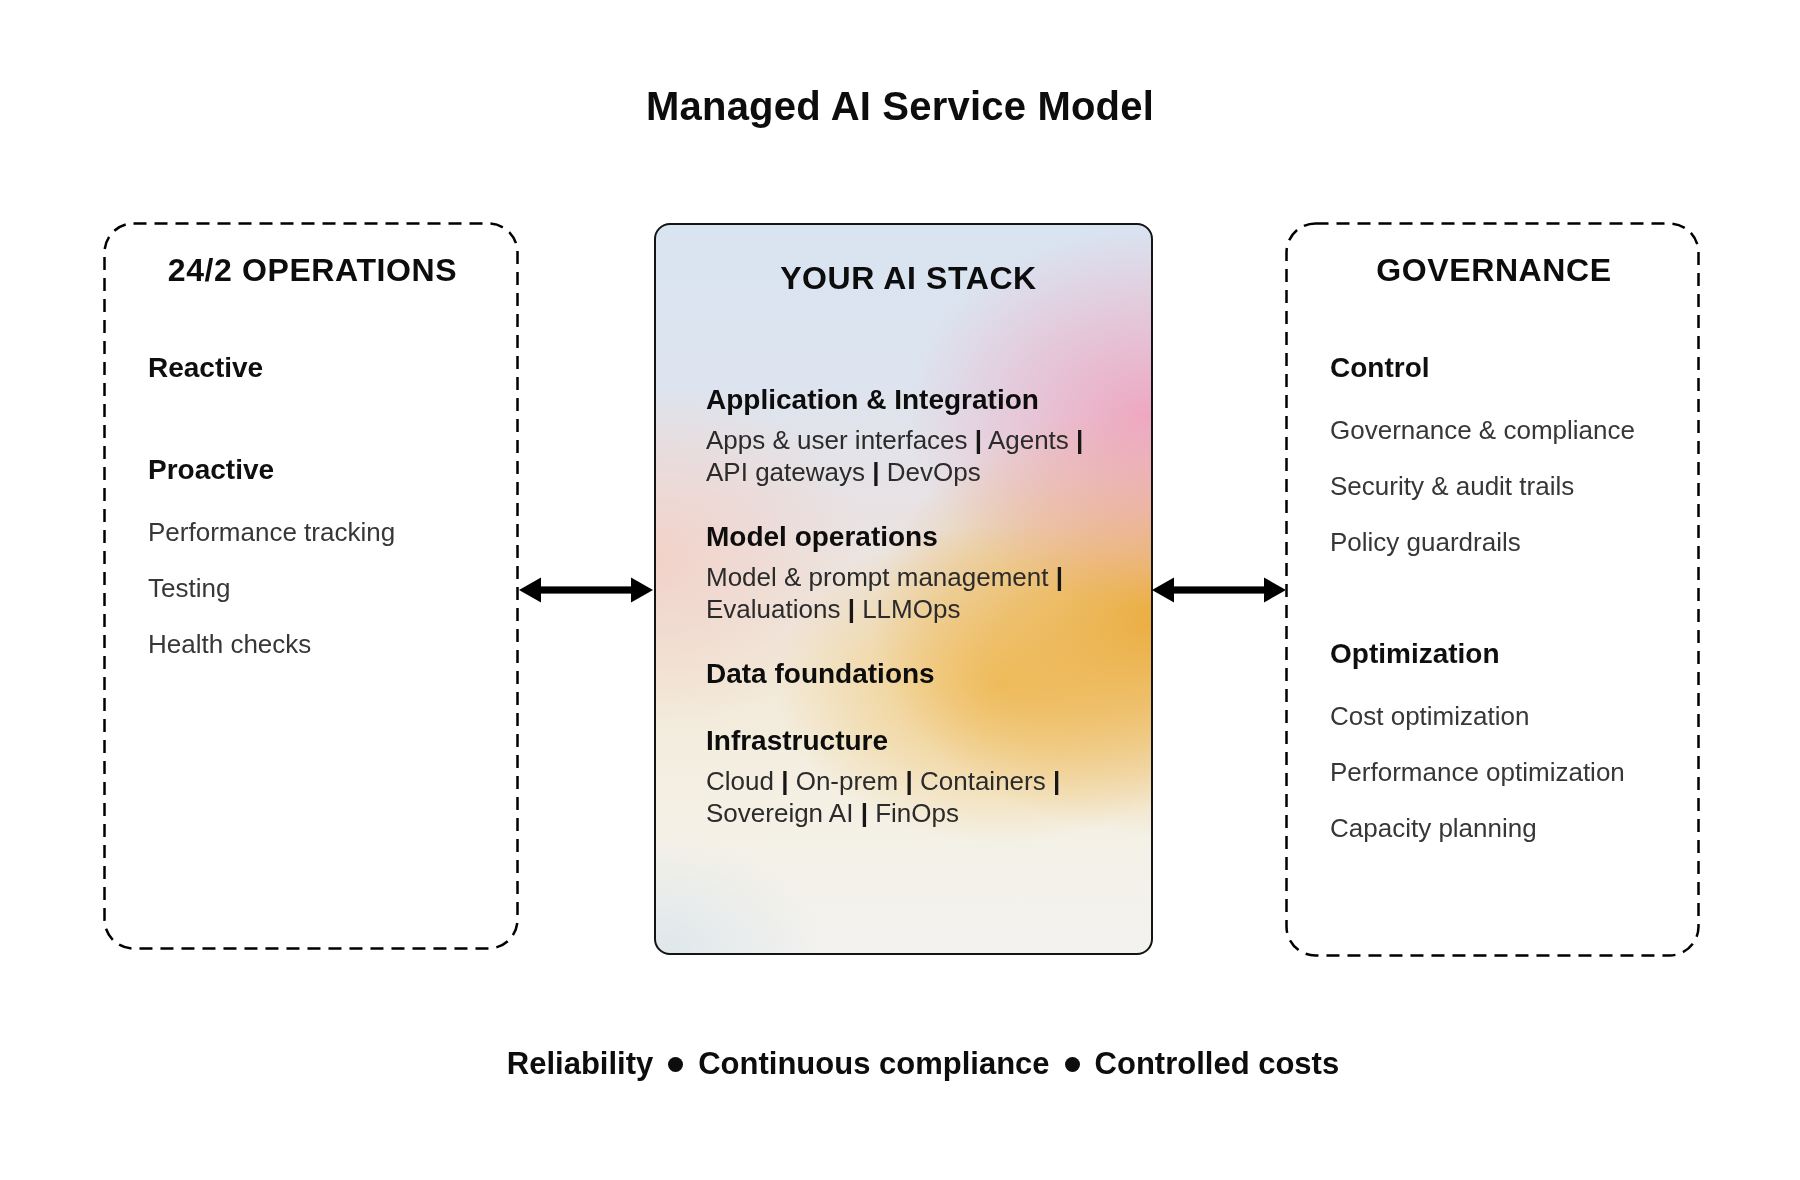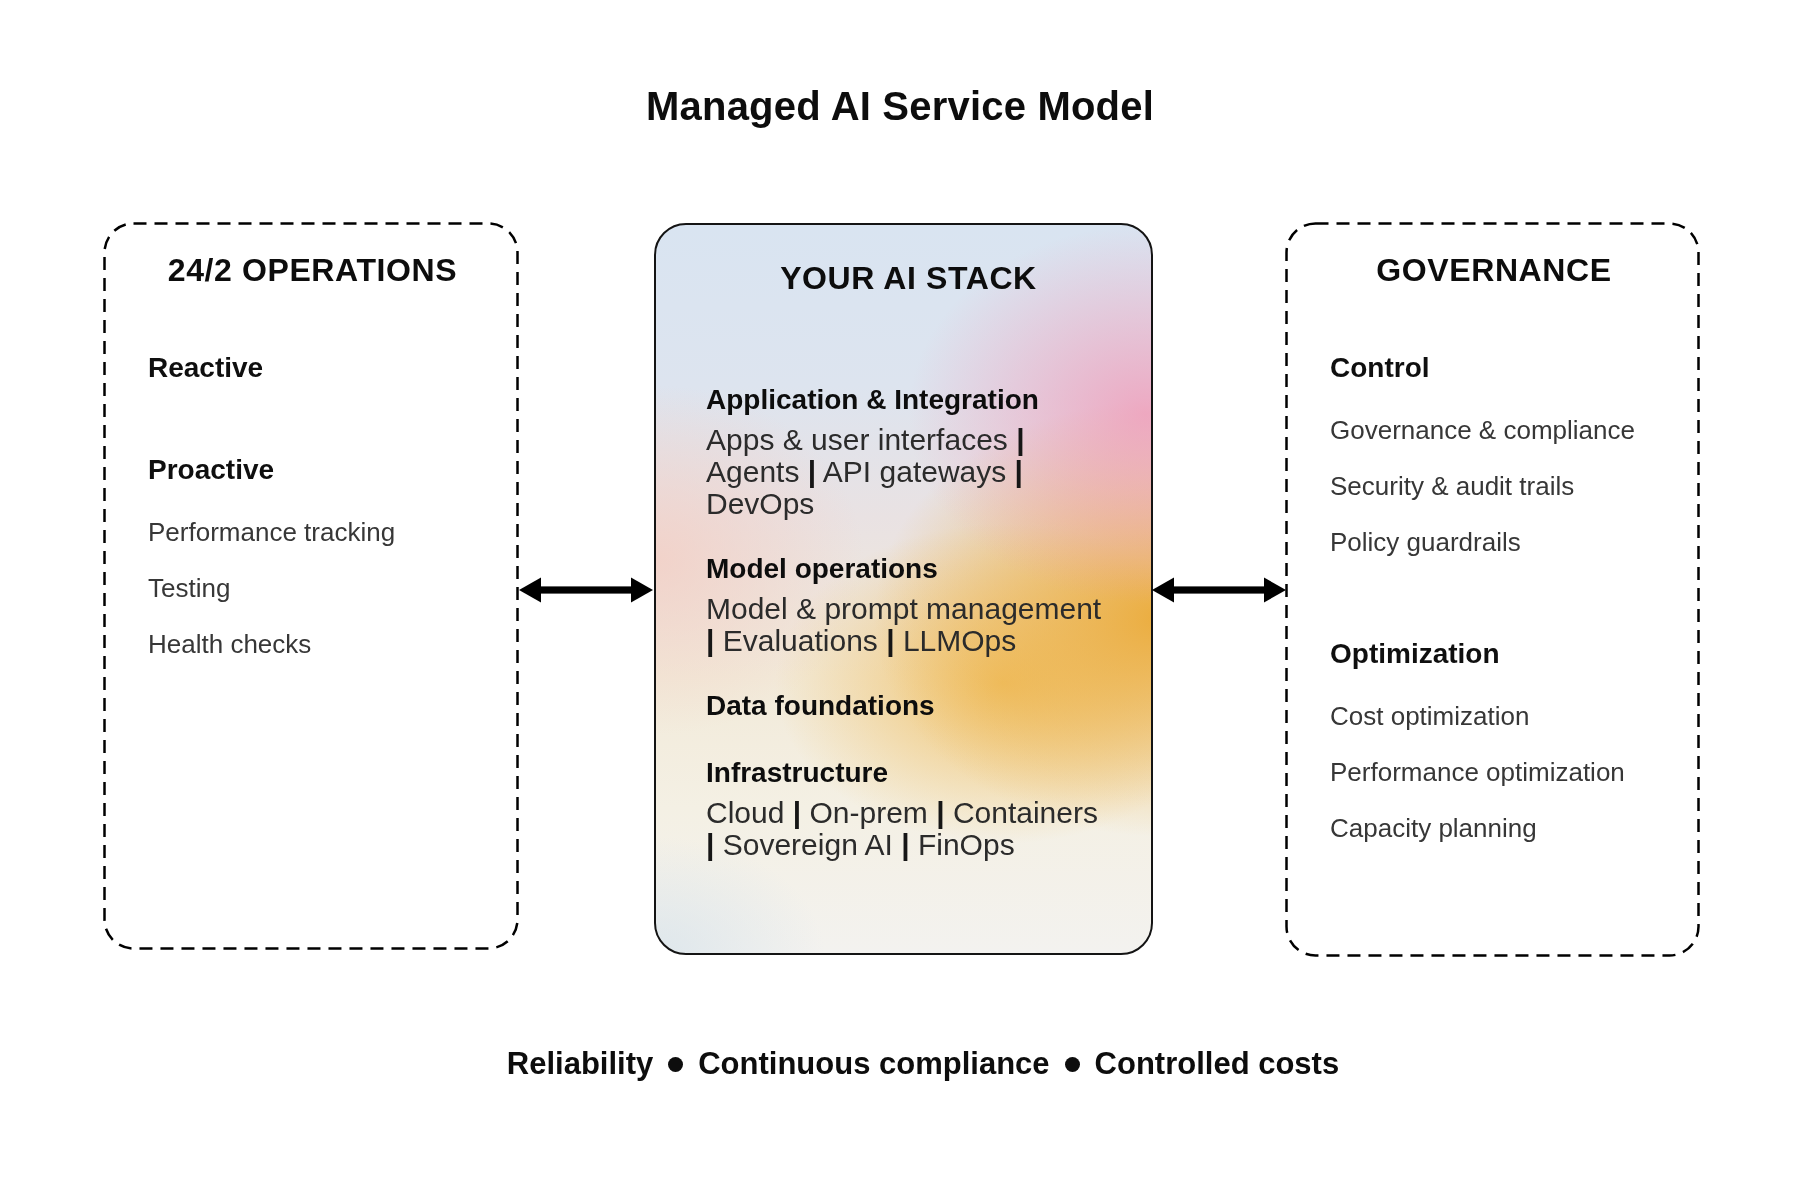--- a/index.html
+++ b/index.html
@@ -26,34 +26,34 @@
   }
   .side-section-1 { margin-top:60px; }
   .side-section-2 { margin-top:66px; }
   .section-heading { font-size:28px; font-weight:700; color:#0f0f0f; line-height:36px; }
   .items { margin-top:16px; }
   .item { font-size:26px; line-height:56px; color:#373737; }
 
   
   #panel-stack {
     position:absolute; left:654px; top:223px; width:499px; height:732px;
-    border:2px solid #141414; border-radius:32px;
+    border:2px solid #141414; border-radius:16px;
     padding:33px 40px 0 50px;
     background:
       radial-gradient(48% 26% at 99% 26%,  rgba(240,158,186,0.85) 0%, rgba(240,158,186,0) 100%),
       radial-gradient(58% 30% at 102% 54%, rgba(235,170,55,0.95) 0%,  rgba(235,170,55,0) 100%),
       radial-gradient(46% 22% at 70% 63%,  rgba(240,186,82,0.80) 0%,  rgba(240,186,82,0) 100%),
       radial-gradient(42% 24% at 0% 46%,   rgba(243,206,196,0.80) 0%, rgba(243,206,196,0) 100%),
       radial-gradient(34% 16% at 0% 100%,  rgba(217,228,235,0.80) 0%, rgba(217,228,235,0) 100%),
       linear-gradient(180deg,#d9e4f1 0%,#dde4ef 22%,#e9e2e3 40%,#f2ead9 62%,#f4f0e4 80%,#f3f2ef 100%);
   }
   .stack-section { margin-top:31px; }
   .stack-section.first { margin-top:84px; }
   .stack-heading { font-size:28px; font-weight:700; color:#0d0d0d; line-height:36px; }
-  .stack-body { margin-top:6px; font-size:30px; line-height:32px; color:#2b2b2b; max-width:412px; }
+  .stack-body { margin-top:6px; font-size:26px; line-height:32px; color:#2b2b2b; max-width:412px; }
   .stack-body .pipe { font-weight:700; color:#161616; }
 
   
   .arrow { position:absolute; top:574px; }
   #arrow-left  { left:519px; }
   #arrow-right { left:1152px; }
 
   
   .footer {
     position:absolute; top:1046px; left:0; width:100%;

